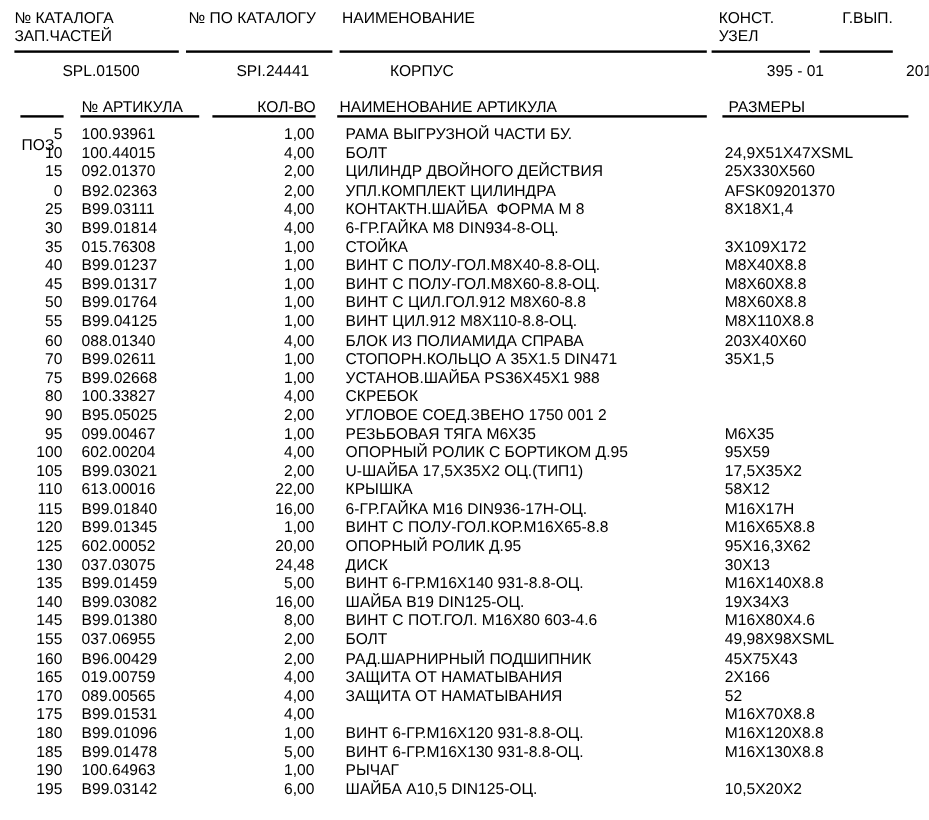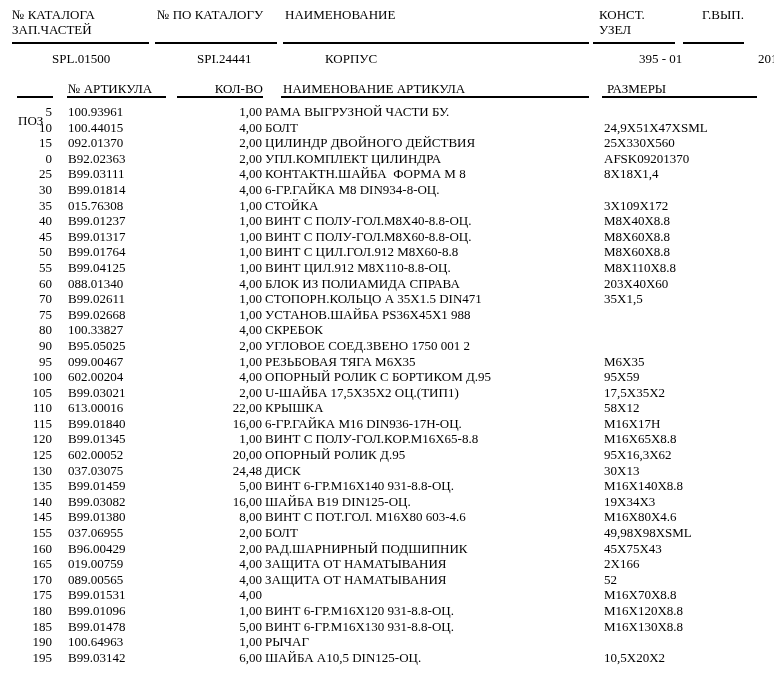--- a/index.html
+++ b/index.html
@@ -2,21 +2,21 @@
 <html><head>
 <meta charset="utf-8">
 <style>
   html, body { margin: 0; padding: 0; background: #fff; }
   .page {
     position: relative;
     width: 774px;
     height: 683px;
     background: #ffffff;
     color: #000000;
-    font-family: Liberation Serif, serif;
+    font-family: Liberation Sans, sans-serif;
     font-size: 13px;
     overflow: hidden;
   }
 
   
   .tcol { position: absolute; top: 0; }
   .tcol .lbl1 { position: absolute; top: 7;  top: 7px;  left: 0; width: 100%; line-height: 15px; white-space: pre; }
   .tcol .lbl2 { position: absolute; top: 22px; left: 0; width: 100%; line-height: 15px; white-space: pre; }
   .tcol .under { position: absolute; top: 42px; left: 0; width: 100%; height: 2px; background: #000; }
   .tcol .val  { position: absolute; top: 51px; left: 0; width: 100%; line-height: 15px; white-space: pre; margin-left: 40px; }
@@ -47,21 +47,21 @@
   #pcol-size { left: 602px; width: 155px; }
   #pcol-size .plbl { padding-left: 5px; }
 
   
   #rows { position: absolute; top: 104px; left: 0; width: 774px; }
   .row { position: relative; height: 15.6px; }
   .cell { position: absolute; top: 0; line-height: 15.6px; white-space: pre; overflow: visible; }
   .cell.pos     { left: 0px;   width: 52px;  text-align: right; }
   .cell.article { left: 68px;  width: 105px; }
   .cell.qty     { left: 170px; width: 92px;  text-align: right; }
-  .cell.name    { left: 265px; width: 318px; }
+  .cell.name    { left: 288px; width: 318px; }
   .cell.size    { left: 604px; width: 168px; }
 </style>
 </head>
 <body>
 
 <div class="page">
 
   <div>
 
     <div class="tcol" id="tcol1">

